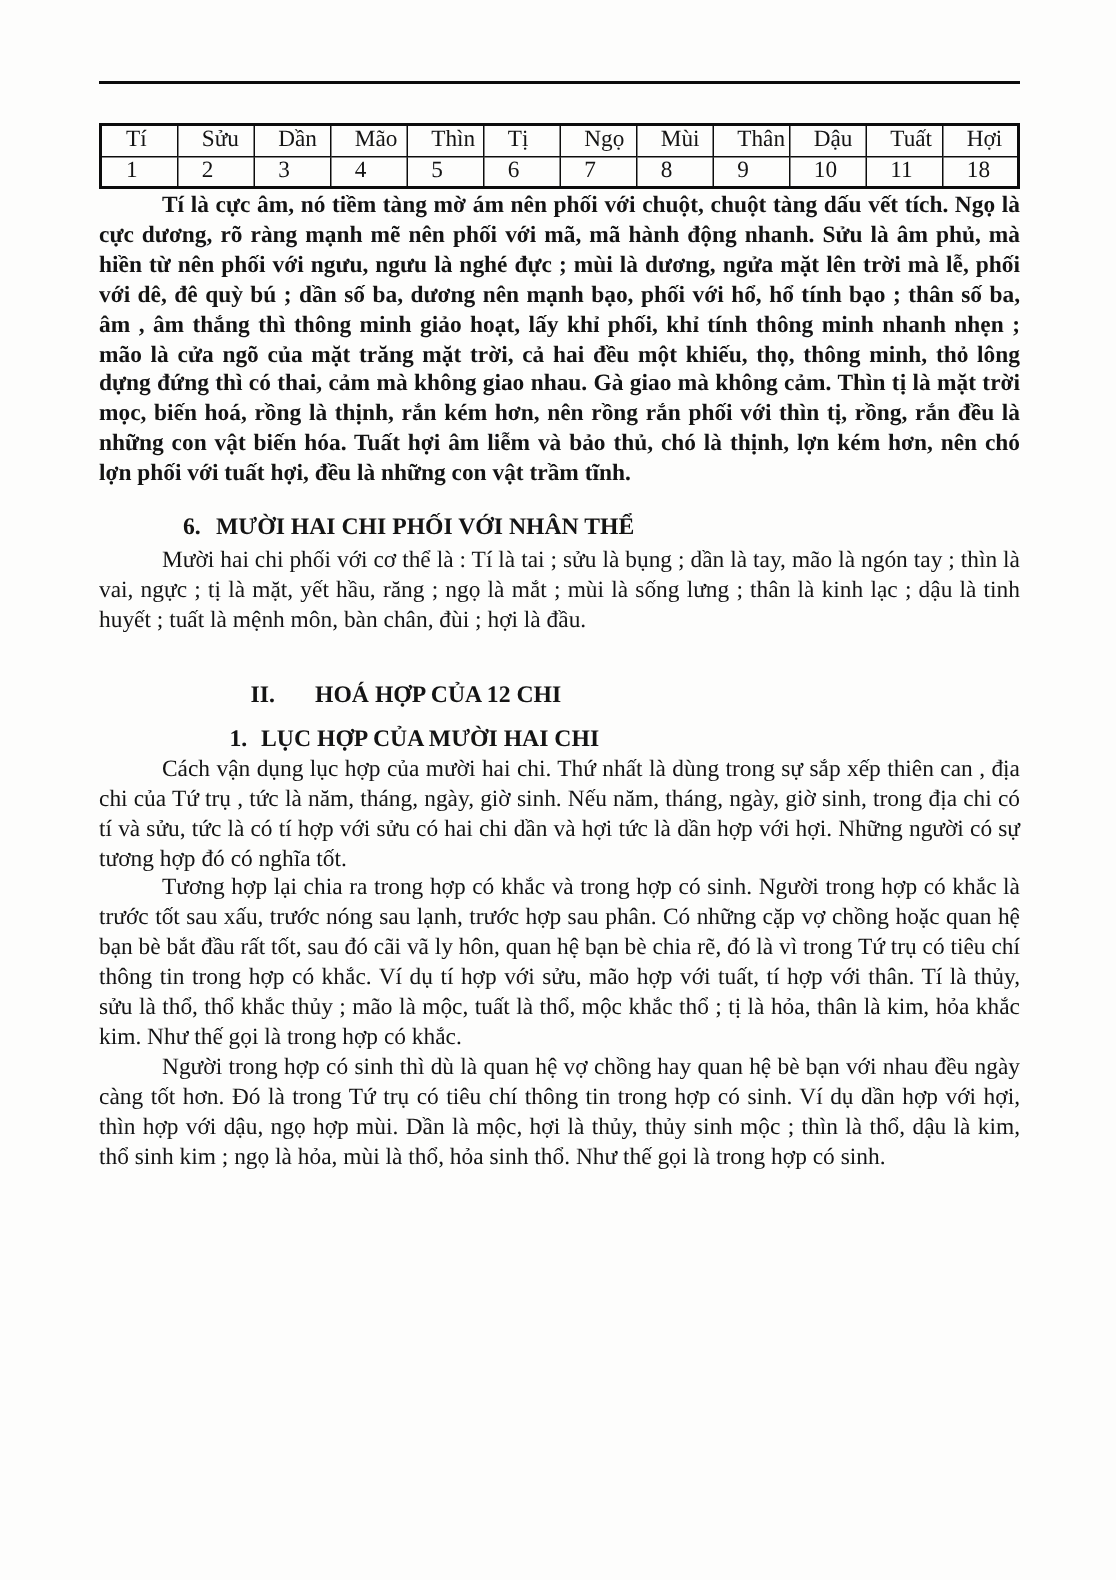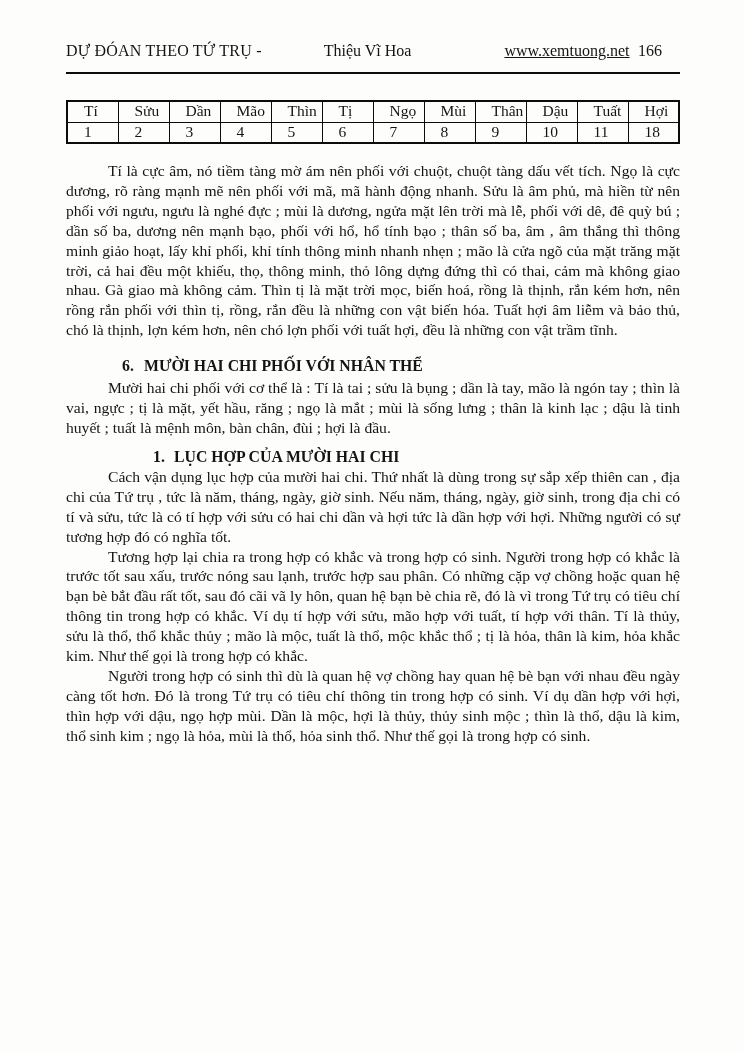--- a/index.html
+++ b/index.html
@@ -47,21 +47,21 @@
     white-space: nowrap;
   }
 
   
   .bodytext p {
     font-size: 15.6px;
     line-height: 19.9px;
     text-align: justify;
     text-indent: 42px;
   }
-  p.first-para { margin-top: 17px; }
+  p.first-para { margin-top: 1px; font-weight: bold; }
   p.after-heading { margin-top: 2px; }
   p.spaced { margin-top: 15px; }
 
   .heading {
     font-weight: bold;
     font-size: 15.8px;
     line-height: 20px;
     white-space: nowrap;
   }
   .heading .h-num { display: inline-block; }
@@ -70,26 +70,20 @@
   .heading-ii { margin-top: 30px; padding-left: 101px; }
   .heading-ii .h-num { width: 43px; }
   .heading-1 { margin-top: 9px; padding-left: 87px; }
   .heading-1 .h-num { width: 21px; }
 </style>
 </head>
 <body>
 
 <div class="page">
 
-  <div class="header">
-    <span class="title">DỰ ĐÓAN THEO TỨ TRỤ -</span>
-    <span class="author">Thiệu Vĩ  Hoa</span>
-    <span class="site">www.xemtuong.net</span>
-    <span class="pagenum">166</span>
-  </div>
   <div class="rule"></div>
 
   <table class="zodiac">
     <tbody>
         <tr>
           <td>Tí</td>
           <td>Sửu</td>
           <td>Dần</td>
           <td>Mão</td>
           <td>Thìn</td>
@@ -121,20 +115,23 @@
   <div class="bodytext">
 
     <p class="first-para">Tí là cực âm, nó tiềm tàng mờ ám nên phối với chuột, chuột tàng dấu vết tích. Ngọ là cực dương, rõ ràng mạnh mẽ nên phối với mã, mã hành động nhanh. Sửu là âm phủ, mà hiền từ nên phối với ngưu, ngưu là nghé đực ; mùi là dương, ngửa mặt lên trời mà lễ, phối với dê, đê quỳ bú ; dần số ba, dương nên mạnh bạo, phối với hổ, hổ tính bạo ; thân số ba, âm , âm thắng thì thông minh giảo hoạt, lấy khỉ phối, khỉ tính thông minh nhanh nhẹn ; mão là cửa ngõ của mặt trăng mặt trời, cả hai đều một khiếu, thọ, thông minh, thỏ lông dựng đứng thì có thai, cảm mà không giao nhau. Gà giao mà không cảm. Thìn tị là mặt trời mọc, biến hoá, rồng là thịnh, rắn kém hơn, nên rồng rắn phối với thìn tị, rồng, rắn đều là những con vật biến hóa. Tuất hợi âm liễm và bảo thủ, chó là thịnh, lợn kém hơn, nên chó lợn phối với tuất hợi, đều là những con vật trầm tĩnh.</p>
 
     <div class="heading heading-6">
       <span class="h-num">6.</span><span>MƯỜI HAI CHI PHỐI VỚI NHÂN THỂ</span>
     </div>
 
     <p class="after-heading">Mười hai chi phối với cơ thể là : Tí là tai ; sửu là bụng ; dần là tay, mão là ngón tay ; thìn là vai, ngực ; tị là mặt, yết hầu, răng ; ngọ là mắt ; mùi là sống lưng ; thân là kinh lạc ; dậu là tinh huyết ; tuất là mệnh môn, bàn chân, đùi ; hợi là đầu.</p>
 
+    <div class="heading heading-ii">
+      <span class="h-num">II.</span><span>HOÁ HỢP CỦA 12 CHI</span>
+    </div>
 
     <div class="heading heading-1">
       <span class="h-num">1.</span><span>LỤC HỢP CỦA MƯỜI HAI CHI</span>
     </div>
 
     <p>Cách vận dụng lục hợp của mười hai chi. Thứ nhất là dùng trong sự sắp xếp thiên can , địa chi của Tứ trụ , tức là năm, tháng, ngày, giờ sinh. Nếu năm, tháng, ngày, giờ sinh, trong địa chi có tí và sửu, tức là có tí hợp với sửu có hai chi dần và hợi tức là dần hợp với hợi. Những người có sự tương hợp đó có nghĩa tốt.</p>
     <p>Tương hợp lại chia ra trong hợp có khắc và trong hợp có sinh. Người trong hợp có khắc là trước tốt sau xấu, trước nóng sau lạnh, trước hợp sau phân. Có những cặp vợ chồng hoặc quan hệ bạn bè bắt đầu rất tốt, sau đó cãi vã ly hôn, quan hệ bạn bè chia rẽ, đó là vì trong Tứ trụ có tiêu chí thông tin trong hợp có khắc. Ví dụ tí hợp với sửu, mão hợp với tuất, tí hợp với thân. Tí là thủy, sửu là thổ, thổ khắc thủy ; mão là mộc, tuất là thổ, mộc khắc thổ ; tị là hỏa, thân là kim, hỏa khắc kim. Như thế gọi là trong hợp có khắc.</p>
     <p>Người trong hợp có sinh thì dù là quan hệ vợ chồng hay quan hệ bè bạn với nhau đều ngày càng tốt hơn. Đó là trong Tứ trụ có tiêu chí thông tin trong hợp có sinh. Ví dụ dần hợp với hợi, thìn hợp với dậu, ngọ hợp mùi. Dần là mộc, hợi là thủy, thủy sinh mộc ; thìn là thổ, dậu là kim, thổ sinh kim ; ngọ là hỏa, mùi là thổ, hỏa sinh thổ. Như thế gọi là trong hợp có sinh.</p>
 
   </div>

